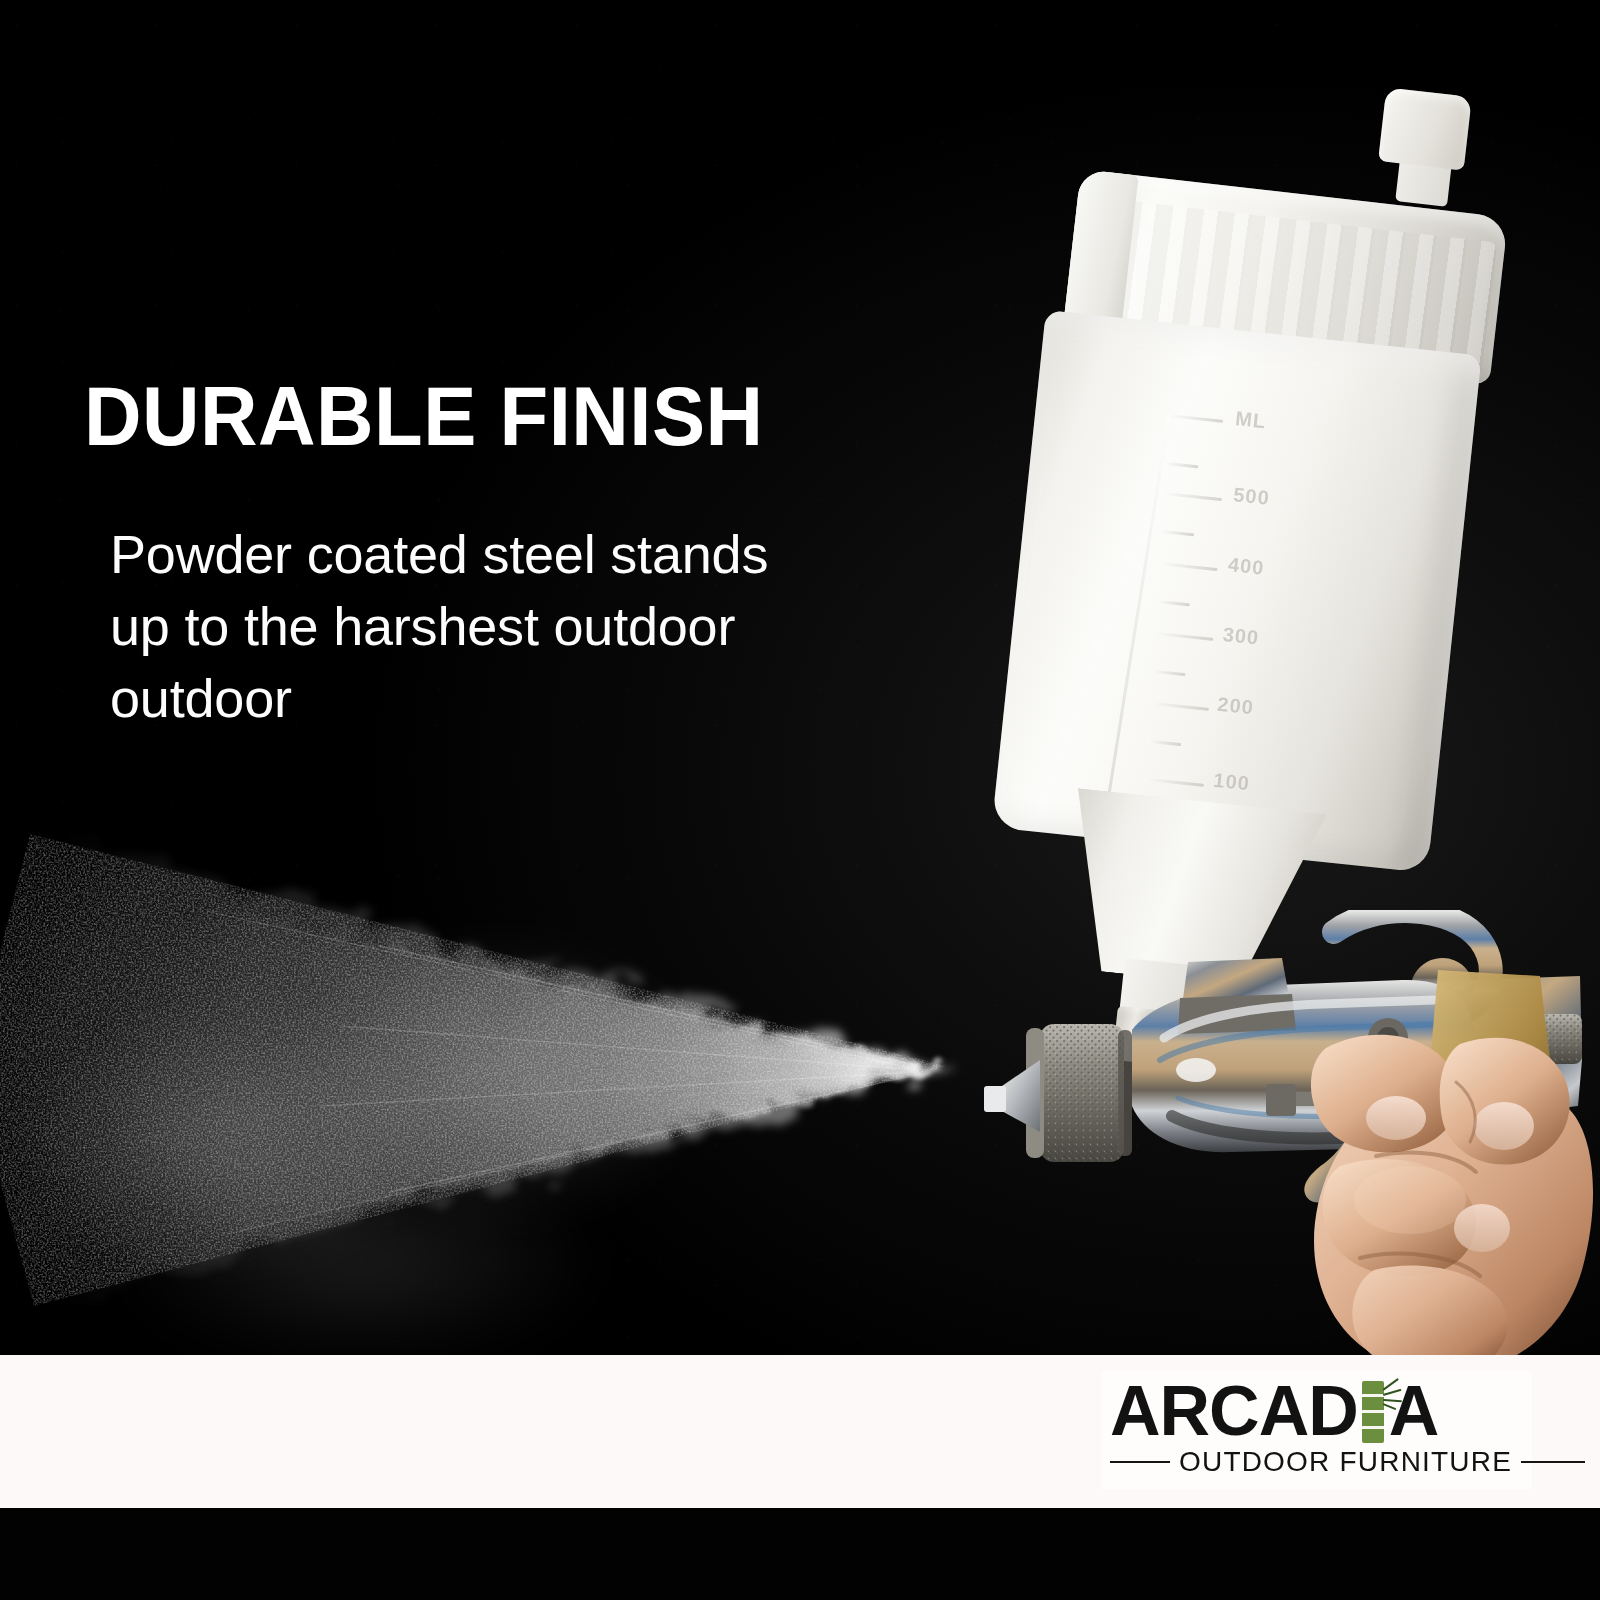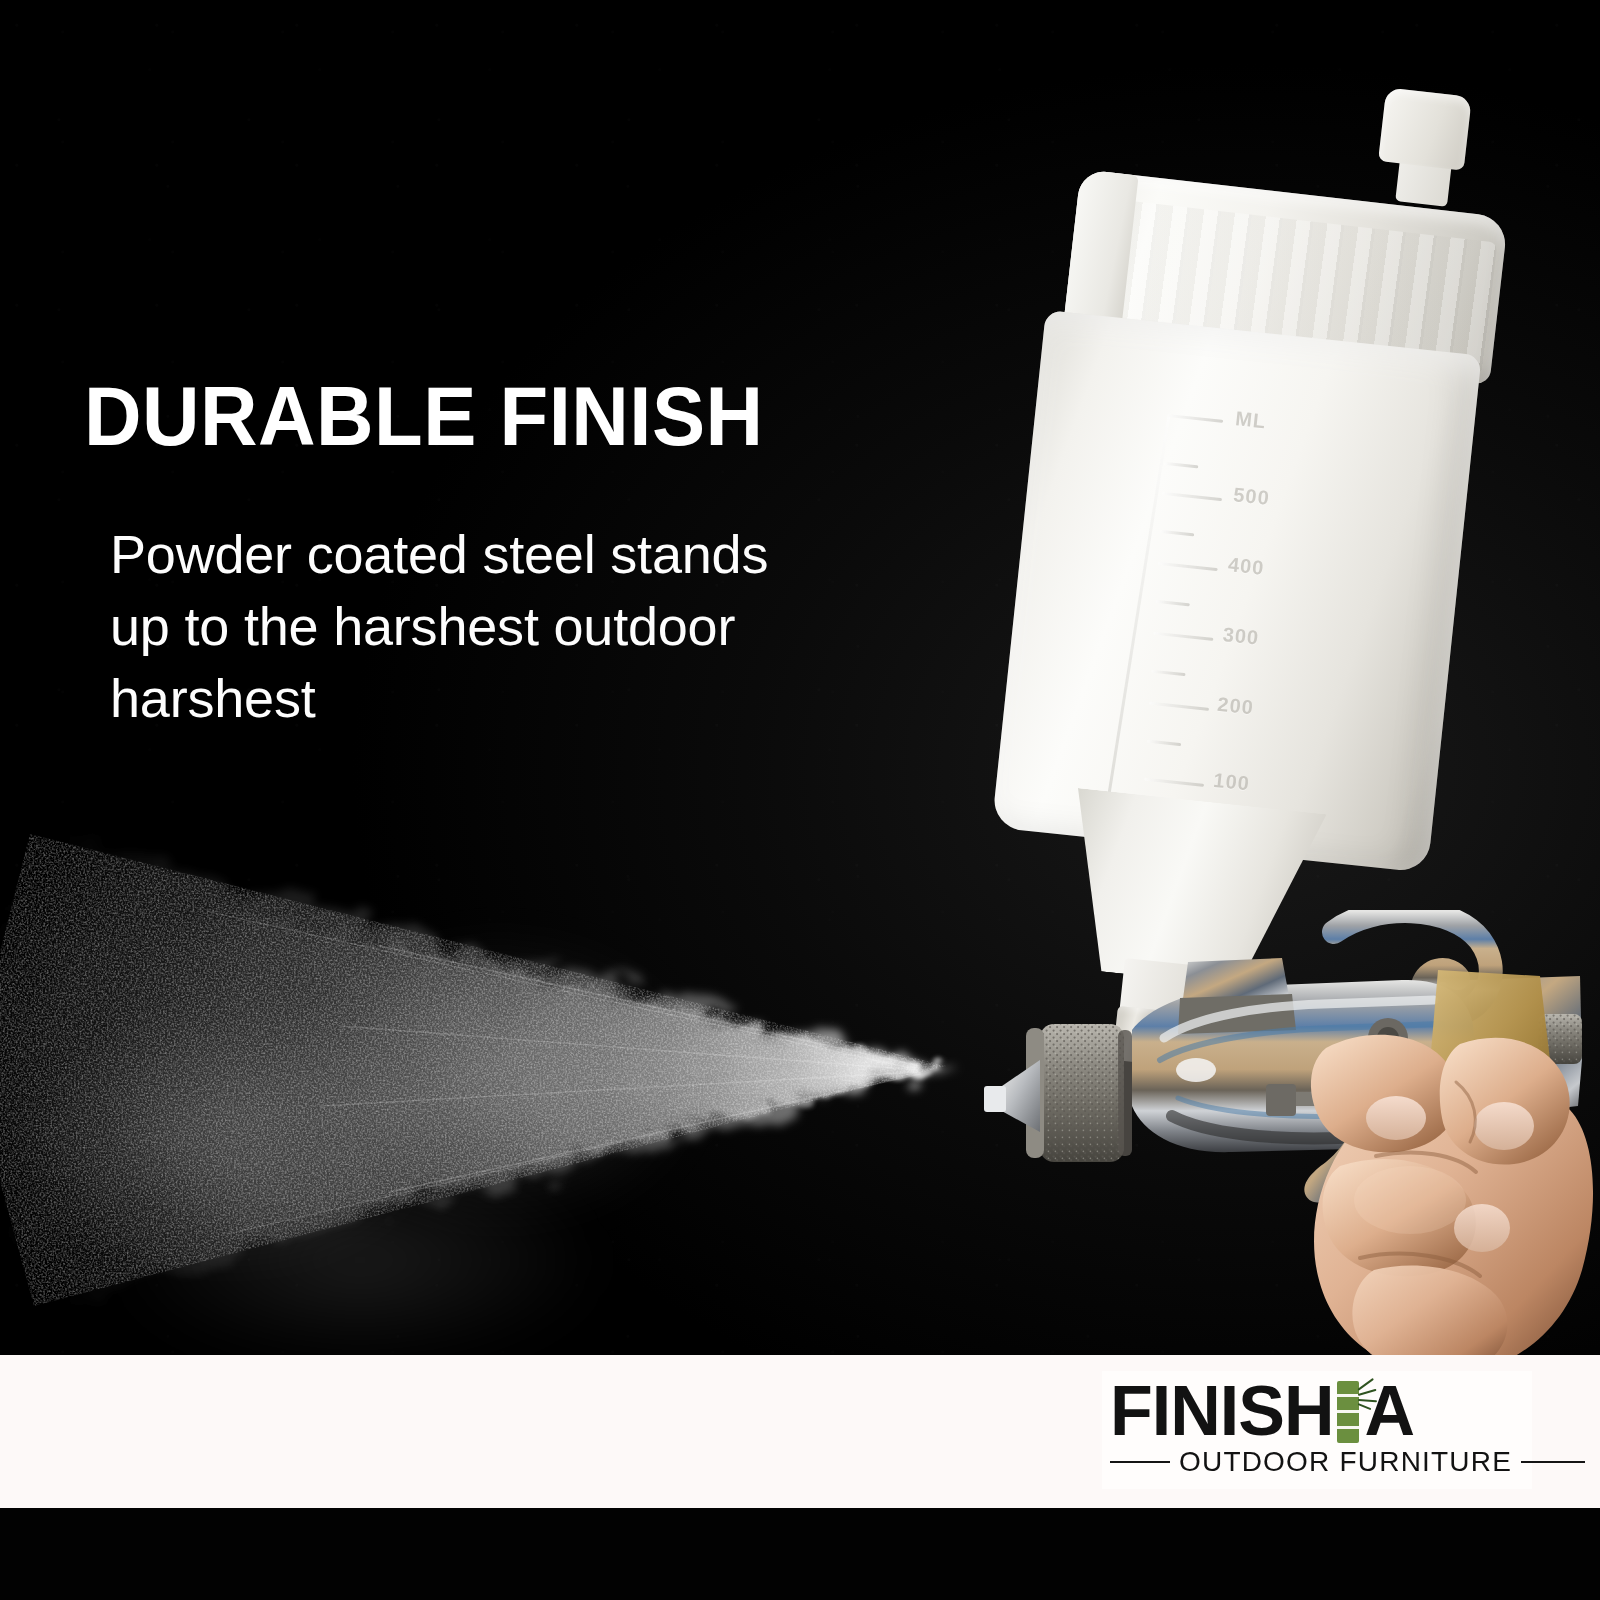--- a/index.html
+++ b/index.html
@@ -188,21 +188,21 @@
   </div>
 
   <div class="mistblob" style="left:20px;top:1010px;width:420px;height:260px;background:radial-gradient(ellipse at center,rgba(255,255,255,.17),rgba(255,255,255,0) 70%);"></div>
   <div class="mistblob" style="left:290px;top:930px;width:420px;height:300px;background:radial-gradient(ellipse at center,rgba(255,255,255,.15),rgba(255,255,255,0) 70%);"></div>
   <div class="mistblob" style="left:120px;top:1160px;width:480px;height:200px;background:radial-gradient(ellipse at center,rgba(255,255,255,.11),rgba(255,255,255,0) 72%);"></div>
 
   <div class="headline">DURABLE FINISH</div>
   <div class="subcopy">
     <span>Powder coated steel stands</span>
     <span>up to the harshest outdoor</span>
-    <span>harshest</span>
+    <span>outdoor</span>
   </div>
 
   <div class="gun">
 
     <div class="vent-neck"></div>
     <div class="vent"></div>
 
     <div class="lid">
       <div class="lid-ribs"></div>
       <div class="lid-lip"></div>
@@ -375,21 +375,21 @@
         <ellipse cx="140" cy="230" rx="56" ry="34" fill="#ffe6cd" opacity=".18"></ellipse>
       </svg>
     </div>
   </div>
 
   <div class="footer"></div>
   <div class="footer-blackstrip"></div>
 
   <div class="logo">
     <div class="logo-word">
-      <span class="seg">FINISH</span>
+      <span class="seg">ARCAD</span>
       <span class="bamboo">
         <span class="stalk"></span>
         <span class="node" style="bottom:14px;"></span>
         <span class="node" style="bottom:30px;"></span>
         <span class="node" style="bottom:46px;"></span>
         <span class="leaf" style="top:8px;transform:rotate(-36deg);"></span>
         <span class="leaf" style="top:13px;transform:rotate(-16deg);"></span>
         <span class="leaf" style="top:18px;transform:rotate(4deg);"></span>
         <span class="leaf" style="top:22px;transform:rotate(22deg);width:14px;"></span>
       </span>

